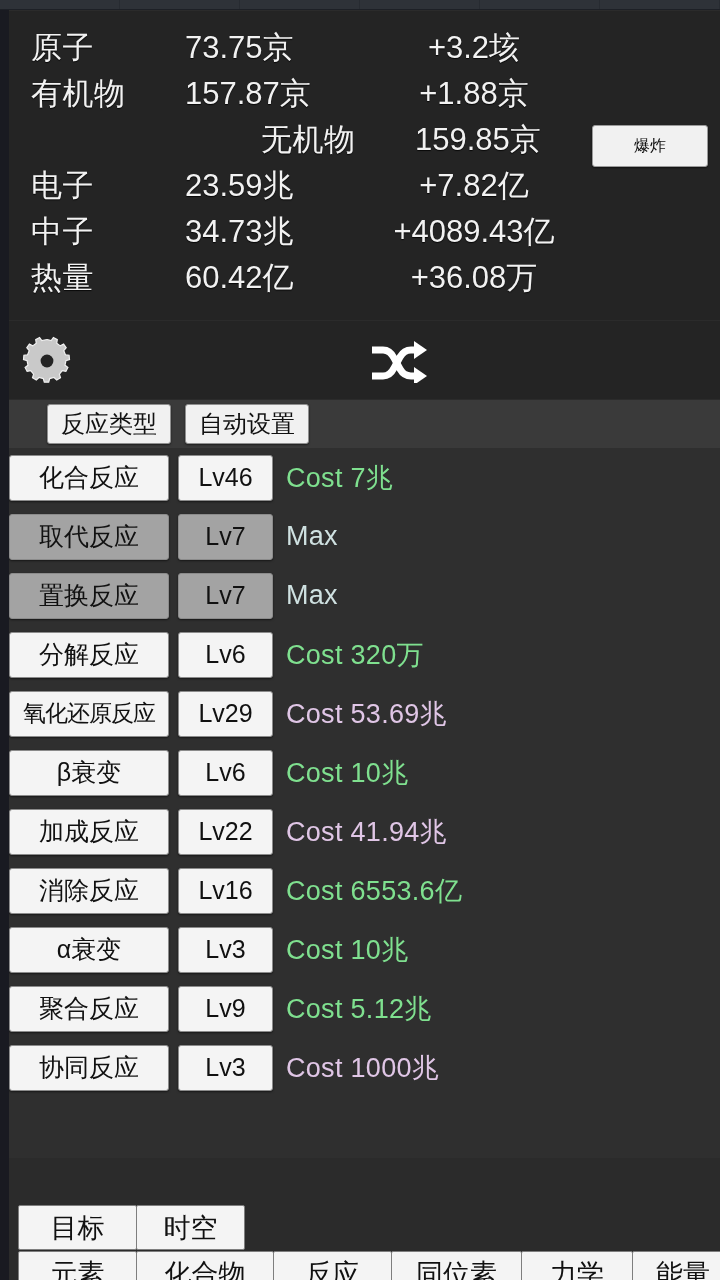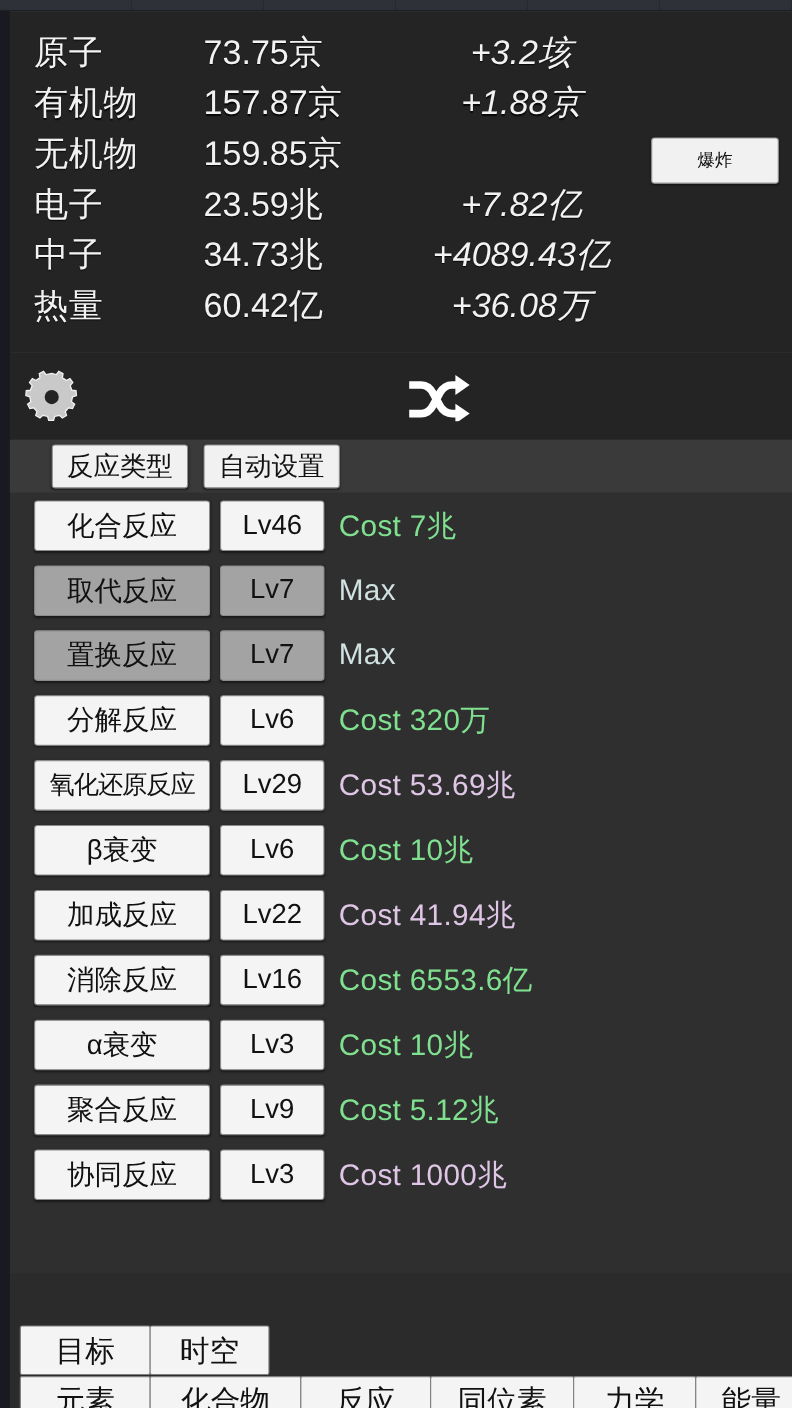--- a/index.html
+++ b/index.html
@@ -58,20 +58,21 @@
   }
   .res-table {
     position: absolute;
     left: 0; top: 16px;
     width: 580px;
   }
   .res-row {
     display: flex;
     align-items: baseline;
     height: 46px;
+    justify-content: flex-end;
   }
   .res-name {
     width: 176px;
     text-align: left;
     padding-left: 22px;
     box-sizing: border-box;
     color: #f2f2f2;
     font-size: 31px;
     letter-spacing: .5px;
     text-shadow: 0 1px 1px rgba(0,0,0,.8);
@@ -82,21 +83,20 @@
     color: #f2f2f2;
     font-size: 31px;
     text-shadow: 0 1px 1px rgba(0,0,0,.8);
   }
   .res-delta {
     width: 230px;
     text-align: center;
     color: #f2f2f2;
     font-size: 31px;
     text-shadow: 0 1px 1px rgba(0,0,0,.8);
-    font-style: italic;
   }
 
   .action-btn {
     position: absolute;
     width: 116px;
     height: 42px;
     background: #f1f1f1;
     border: 1px solid #9a9a9a;
     border-radius: 3px;
     color: #111;
@@ -167,21 +167,20 @@
     width: 711px; height: 710px;
     background: #2f2f2f;
     box-sizing: border-box;
     overflow: hidden;
   }
   .rxn-row {
     position: relative;
     height: 59px;
     display: flex;
     align-items: center;
-    padding-left: 22px;
     box-sizing: border-box;
     text-align: center;
   }
   .rxn-name {
     width: 160px;
     height: 46px;
     background: #f4f4f4;
     border: 1px solid #8b8b8b;
     border-radius: 3px;
     color: #111;

